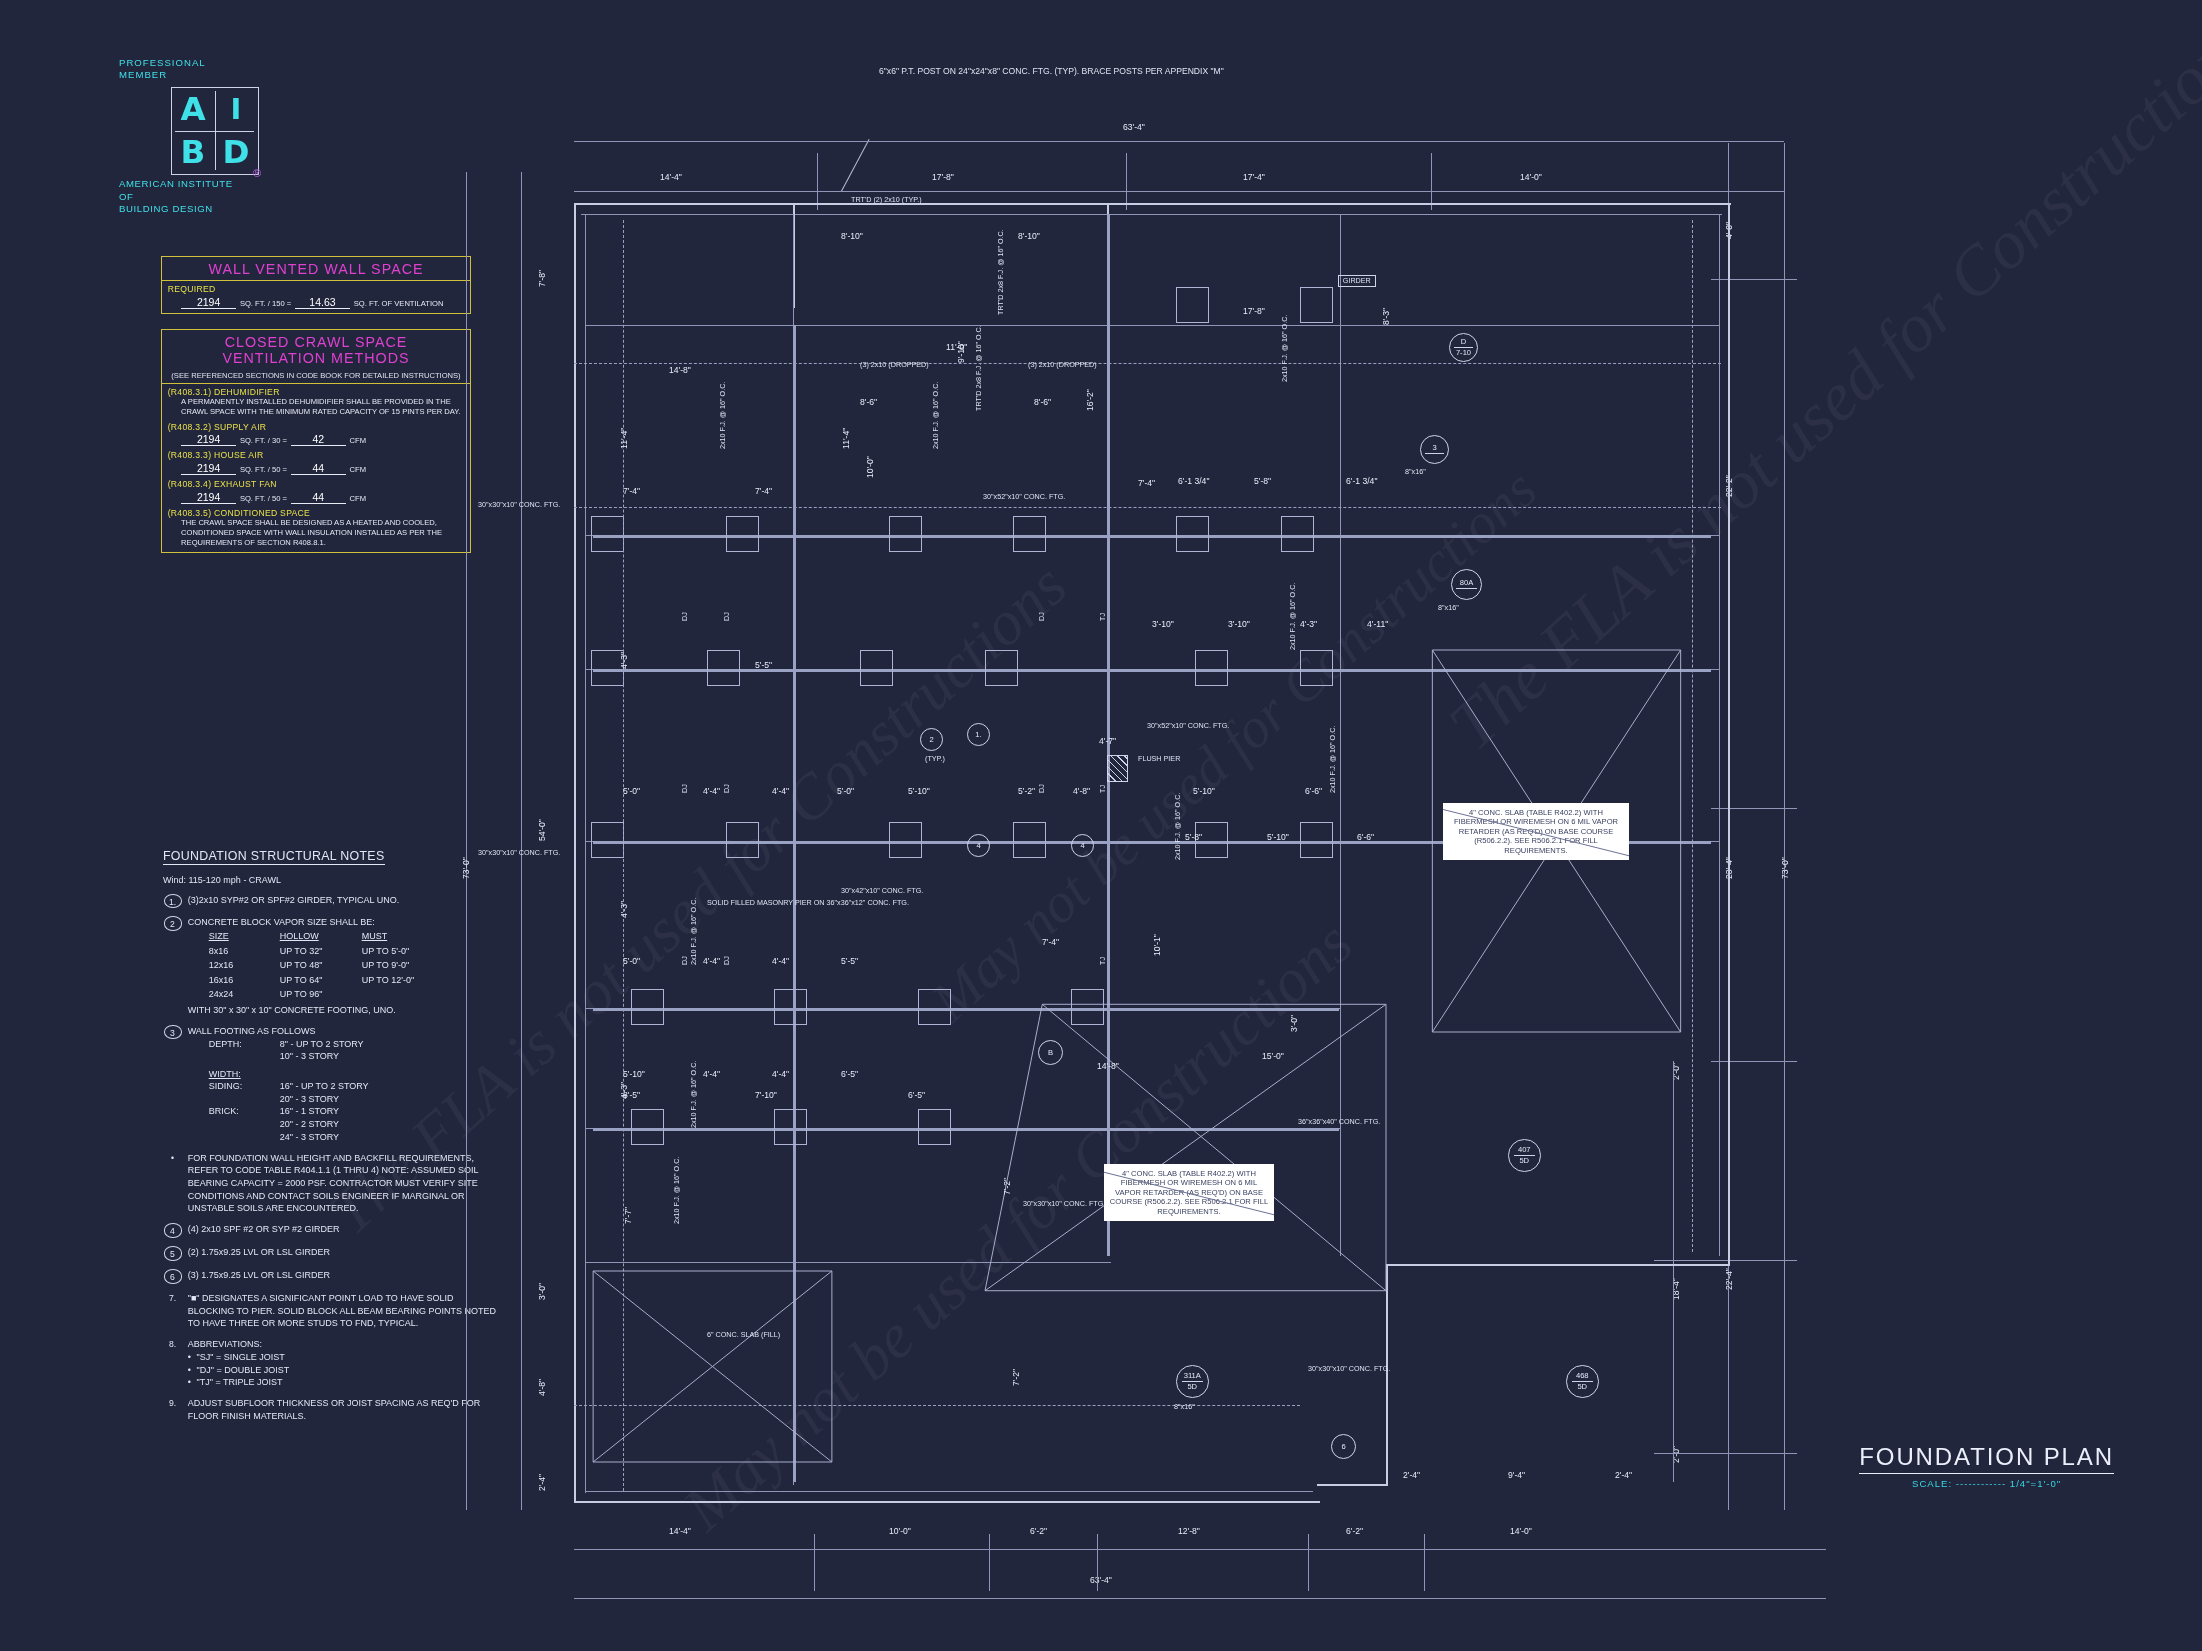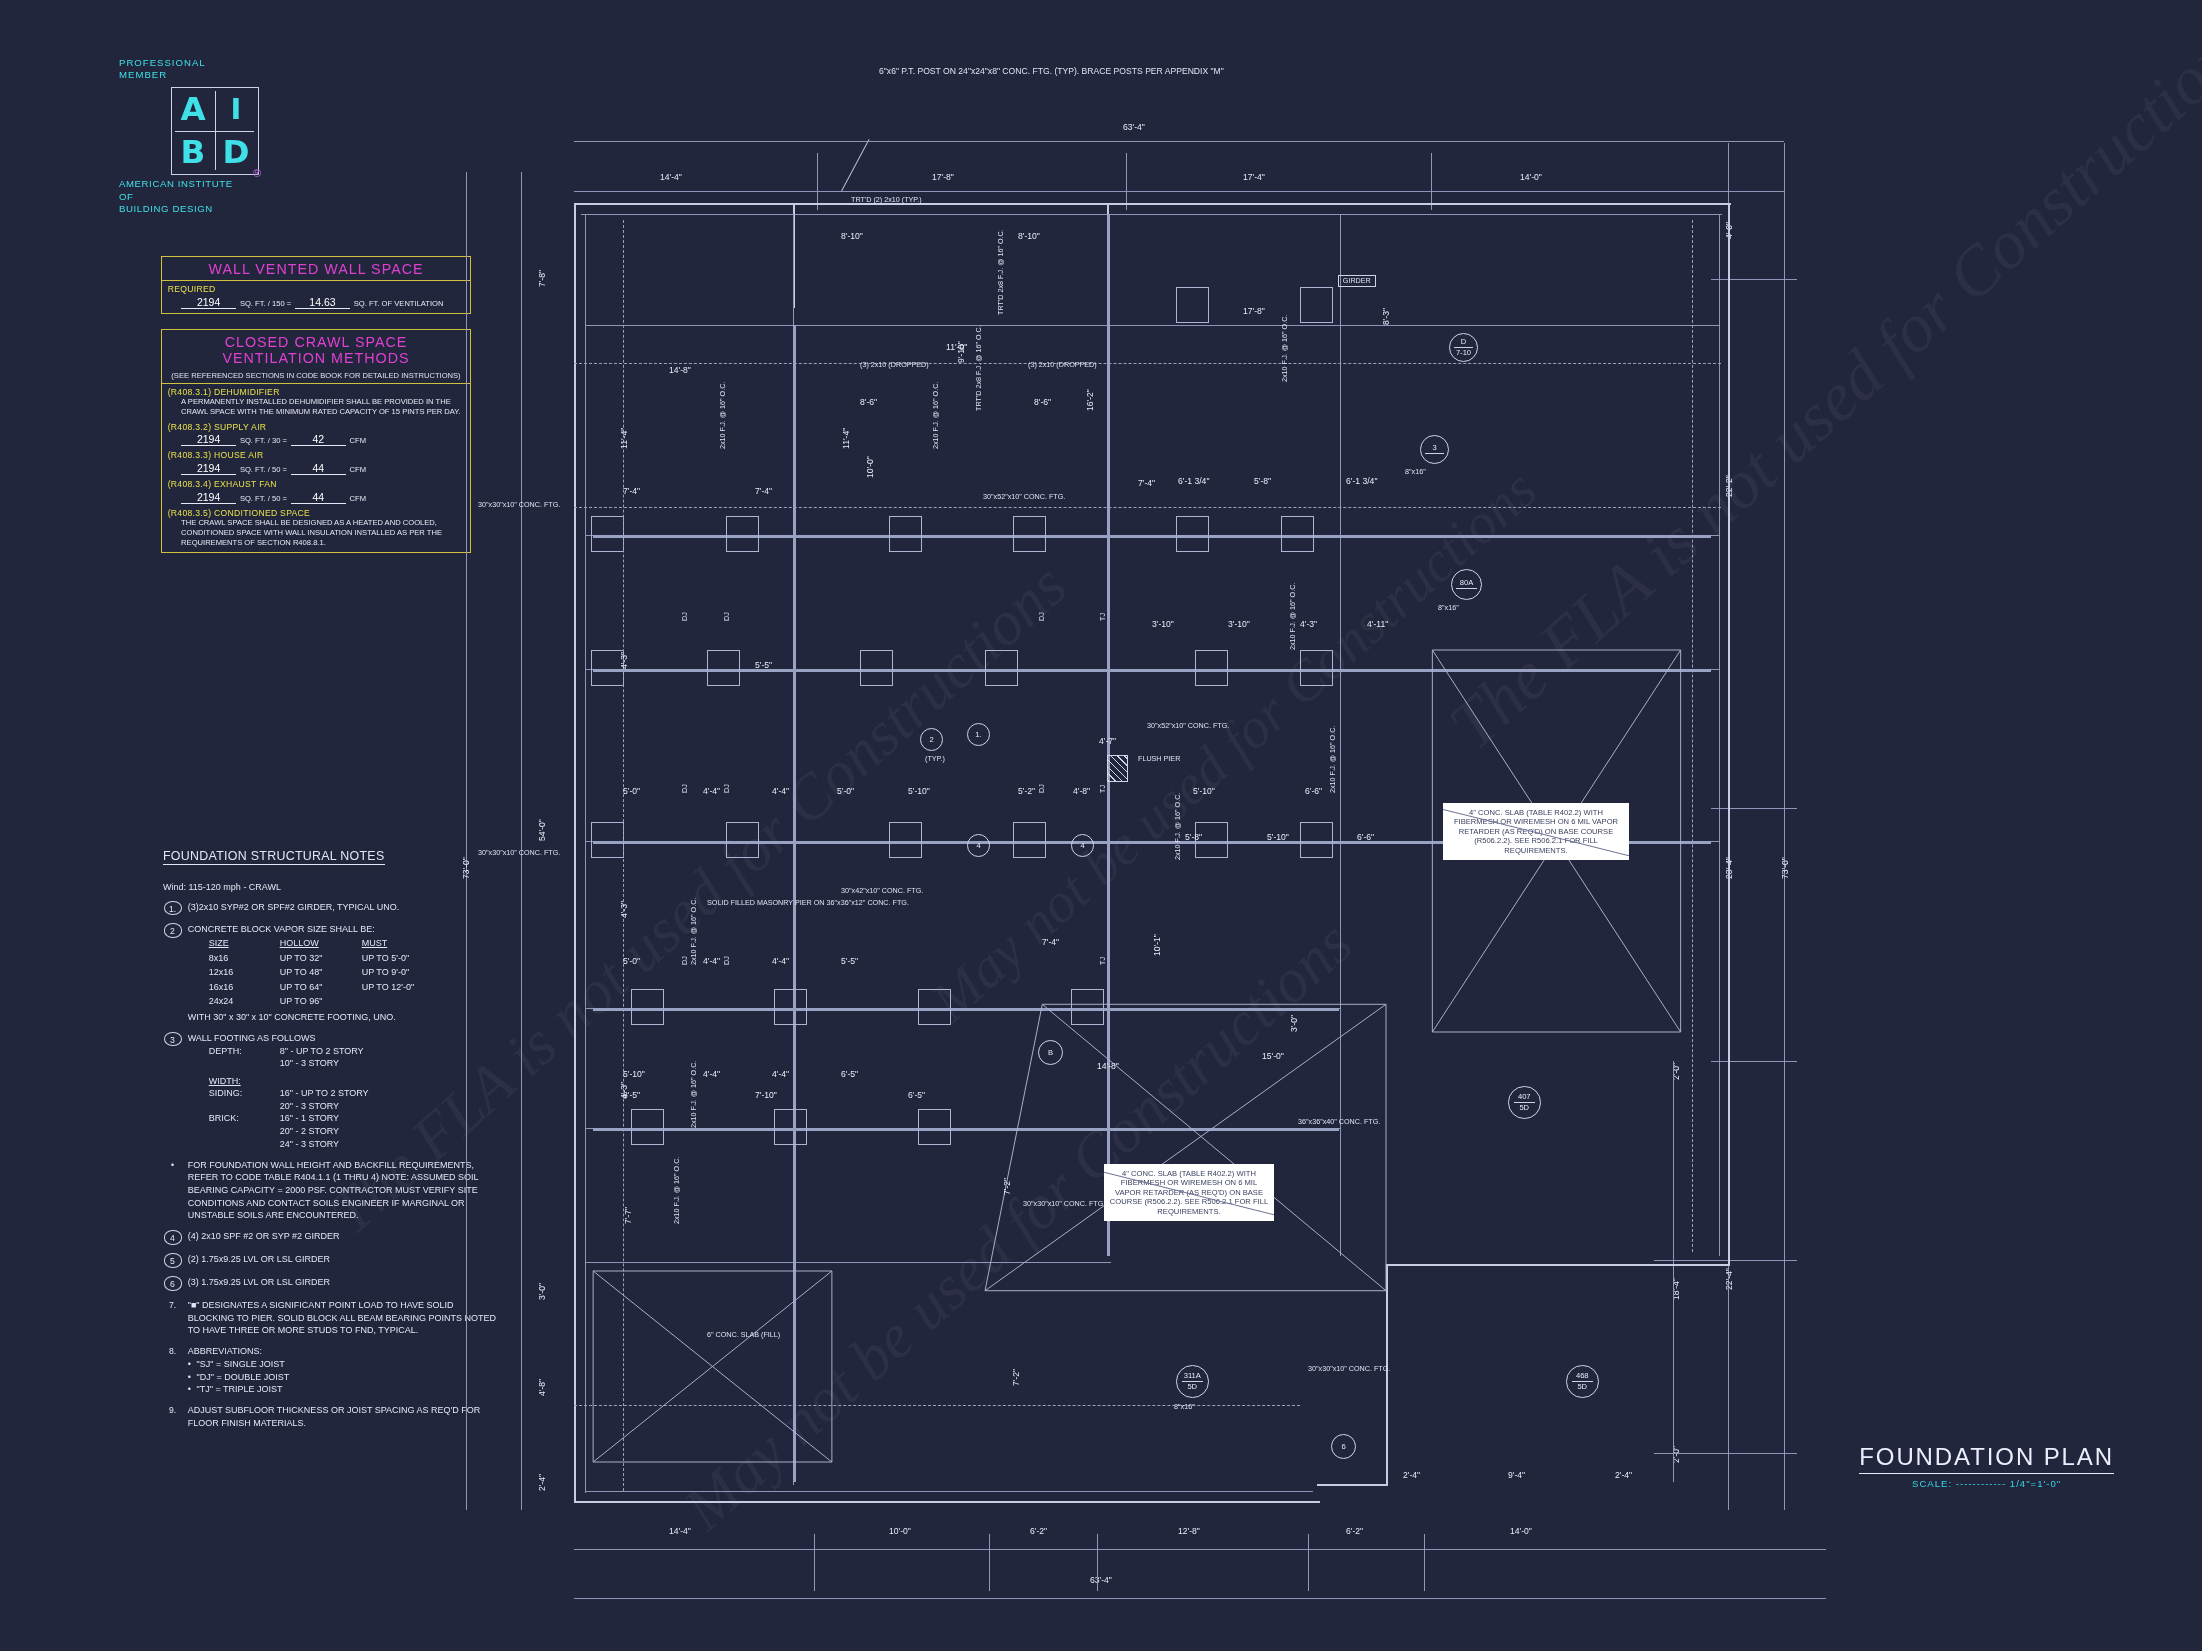--- a/index.html
+++ b/index.html
@@ -69,21 +69,21 @@
   .yval {
     display:inline-block; min-width:55px; text-align:center;
     border-bottom:1px solid #e8eaf6; font-size:10.5px; color:#ffffff;
   }
   .yunit { font-size:7.6px; color:#e8eaf6; }
   .ybody { color:#e8eaf6; font-size:7.6px; padding-left:13.4px; line-height:1.35; }
 
   
   #notes { position:absolute; left:163px; top:846px; width:335px; color:#e3e7f5; }
   #notes .hd { font-size:12.4px; border-bottom:1px solid #e3e7f5; display:inline-block; padding-bottom:1px; letter-spacing:0.3px;}
-  #notes .wind { font-size:9px; margin-top:17px; }
+  #notes .wind { font-size:9px; margin-top:10px; }
   #notes .item { display:flex; gap:5.7px; margin-top:8.6px; font-size:9px; line-height:1.4; }
   #notes .num {
     flex:0 0 19px; text-align:center; font-size:8.6px;
   }
   #notes .hexnum {
     display:inline-block; width:18px; height:14.3px; line-height:14.3px; text-align:center;
     border:1px solid #cfd4e8; border-radius:8.6px/6.7px; font-size:8.6px;
   }
   #notes .body { flex:1; }
   #notes .tbl { display:grid; grid-template-columns: 71px 82px 88px; font-size:9px; margin-left:21px; }
@@ -635,21 +635,21 @@
   </div>
   <div class="plabel" style="left:1405px; top:468px;">8"x16"</div>
   <div class="bubble" style="left:1451px; top:569px; width:31px; height:31px;">
     <span class="b1">80A</span>
     <span class="bl"></span>
   </div>
   <div class="plabel" style="left:1438px; top:604px;">8"x16"</div>
   <div class="bubble" style="left:1038px; top:1040px; width:25px; height:25px;">
     <span class="b1">B</span>
   </div>
-  <div class="bubble" style="left:1508px; top:1086px; width:32.5px; height:32.5px;">
+  <div class="bubble" style="left:1508px; top:1139px; width:32.5px; height:32.5px;">
     <span class="b1">407</span>
     <span class="bl"></span>
     <span class="b2">5D</span>
   </div>
   <div class="bubble" style="left:1176px; top:1365px; width:32.5px; height:32.5px;">
     <span class="b1">311A</span>
     <span class="bl"></span>
     <span class="b2">5D</span>
   </div>
   <div class="plabel" style="left:1174px; top:1403px;">8"x16"</div>

